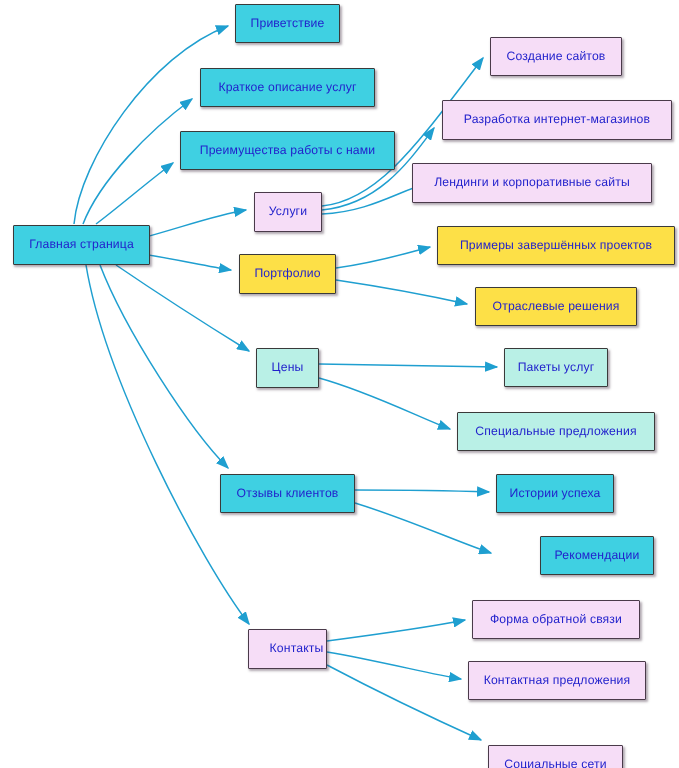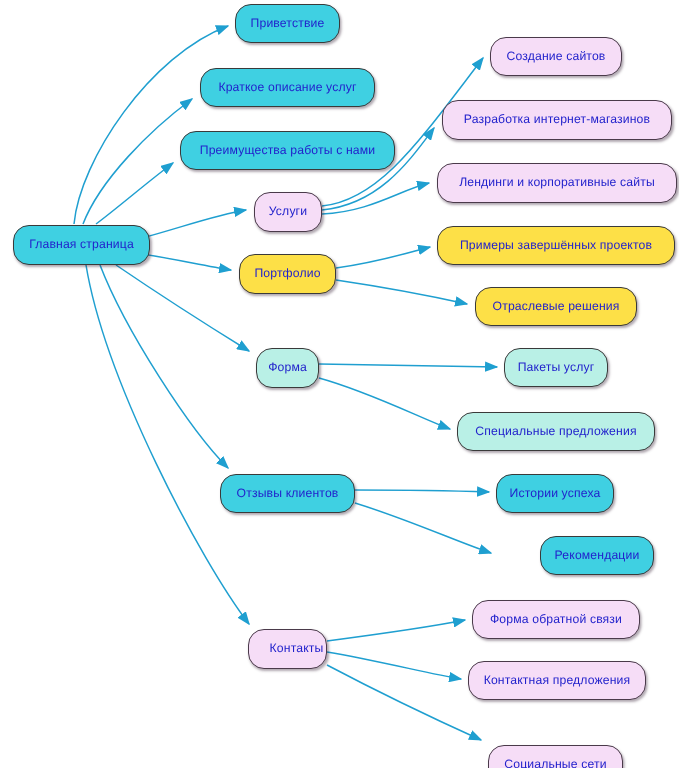--- a/index.html
+++ b/index.html
@@ -26,21 +26,21 @@
     width: 679px;
     height: 768px;
     pointer-events: none;
   }
   .node {
     position: absolute;
     box-sizing: border-box;
     display: flex;
     align-items: center;
     justify-content: center;
-    border-radius: 16px;
+    border-radius: 1px;
     border: 1.6px solid #3a3a3a;
     box-shadow: 1.5px 2px 2.5px rgba(60,40,60,0.40);
     font-size: 12.2px;
     line-height: 1.1;
     color: #2222cc;
     white-space: nowrap;
     letter-spacing: 0.15px;
     text-rendering: geometricPrecision;
   }
   .fill-cyan  { background: #3fd0e2; }
@@ -96,35 +96,35 @@
       <div class="node fill-cyan" style="left: 180px; top: 131px; width: 215px; height: 39px;">
         <span>Преимущества работы с нами</span>
       </div>
       <div class="node fill-pink" style="left: 254px; top: 192px; width: 68px; height: 40px;">
         <span>Услуги</span>
       </div>
       <div class="node fill-green" style="left: 239px; top: 254px; width: 97px; height: 40px;">
         <span>Портфолио</span>
       </div>
       <div class="node fill-mint" style="left: 256px; top: 348px; width: 63px; height: 40px;">
-        <span>Форма</span>
+        <span>Цены</span>
       </div>
       <div class="node fill-cyan" style="left: 220px; top: 474px; width: 135px; height: 39px;">
         <span>Отзывы клиентов</span>
       </div>
       <div class="node fill-pink" style="left: 248px; top: 629px; width: 79px; height: 40px; padding-left: 18px;">
         <span>Контакты</span>
       </div>
       <div class="node fill-pink" style="left: 490px; top: 37px; width: 132px; height: 39px;">
         <span>Создание сайтов</span>
       </div>
       <div class="node fill-pink" style="left: 442px; top: 100px; width: 230px; height: 40px;">
         <span>Разработка интернет-магазинов</span>
       </div>
-      <div class="node fill-pink" style="left: 437px; top: 163px; width: 240px; height: 40px;">
+      <div class="node fill-pink" style="left: 412px; top: 163px; width: 240px; height: 40px;">
         <span>Лендинги и корпоративные сайты</span>
       </div>
       <div class="node fill-green" style="left: 437px; top: 226px; width: 238px; height: 39px;">
         <span>Примеры завершённых проектов</span>
       </div>
       <div class="node fill-green" style="left: 475px; top: 287px; width: 162px; height: 39px;">
         <span>Отраслевые решения</span>
       </div>
       <div class="node fill-mint" style="left: 504px; top: 348px; width: 104px; height: 39px;">
         <span>Пакеты услуг</span>

